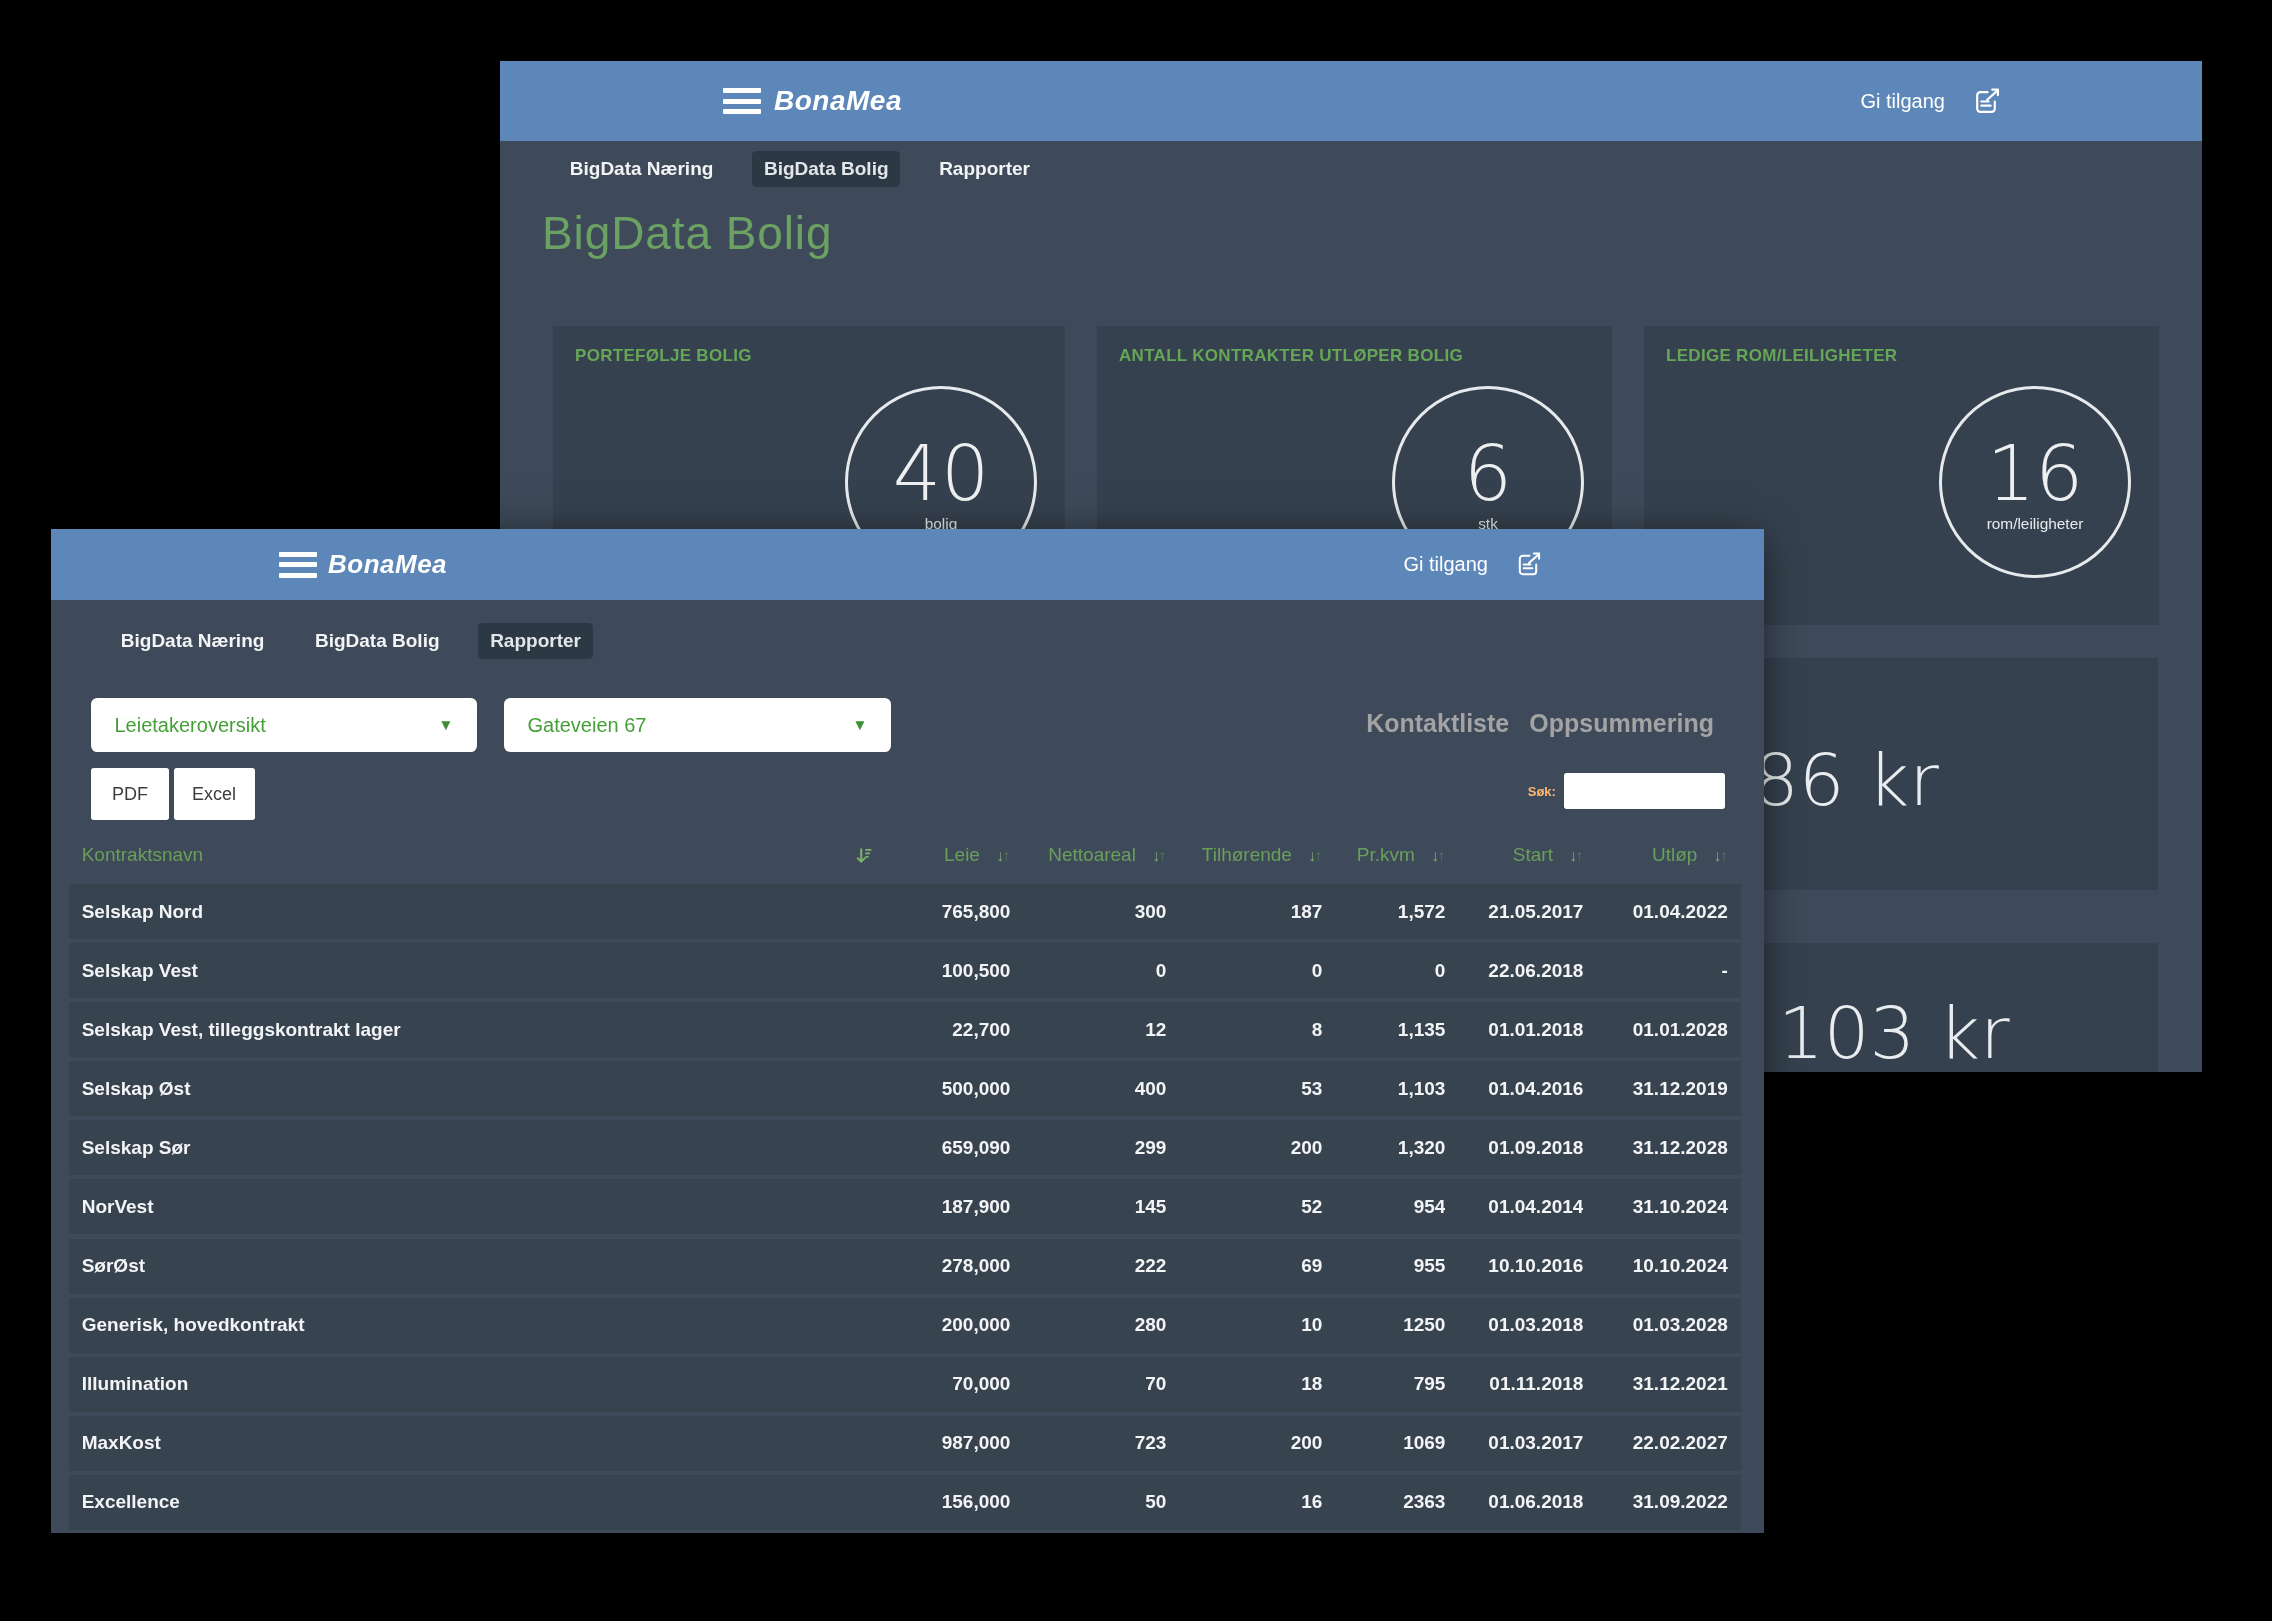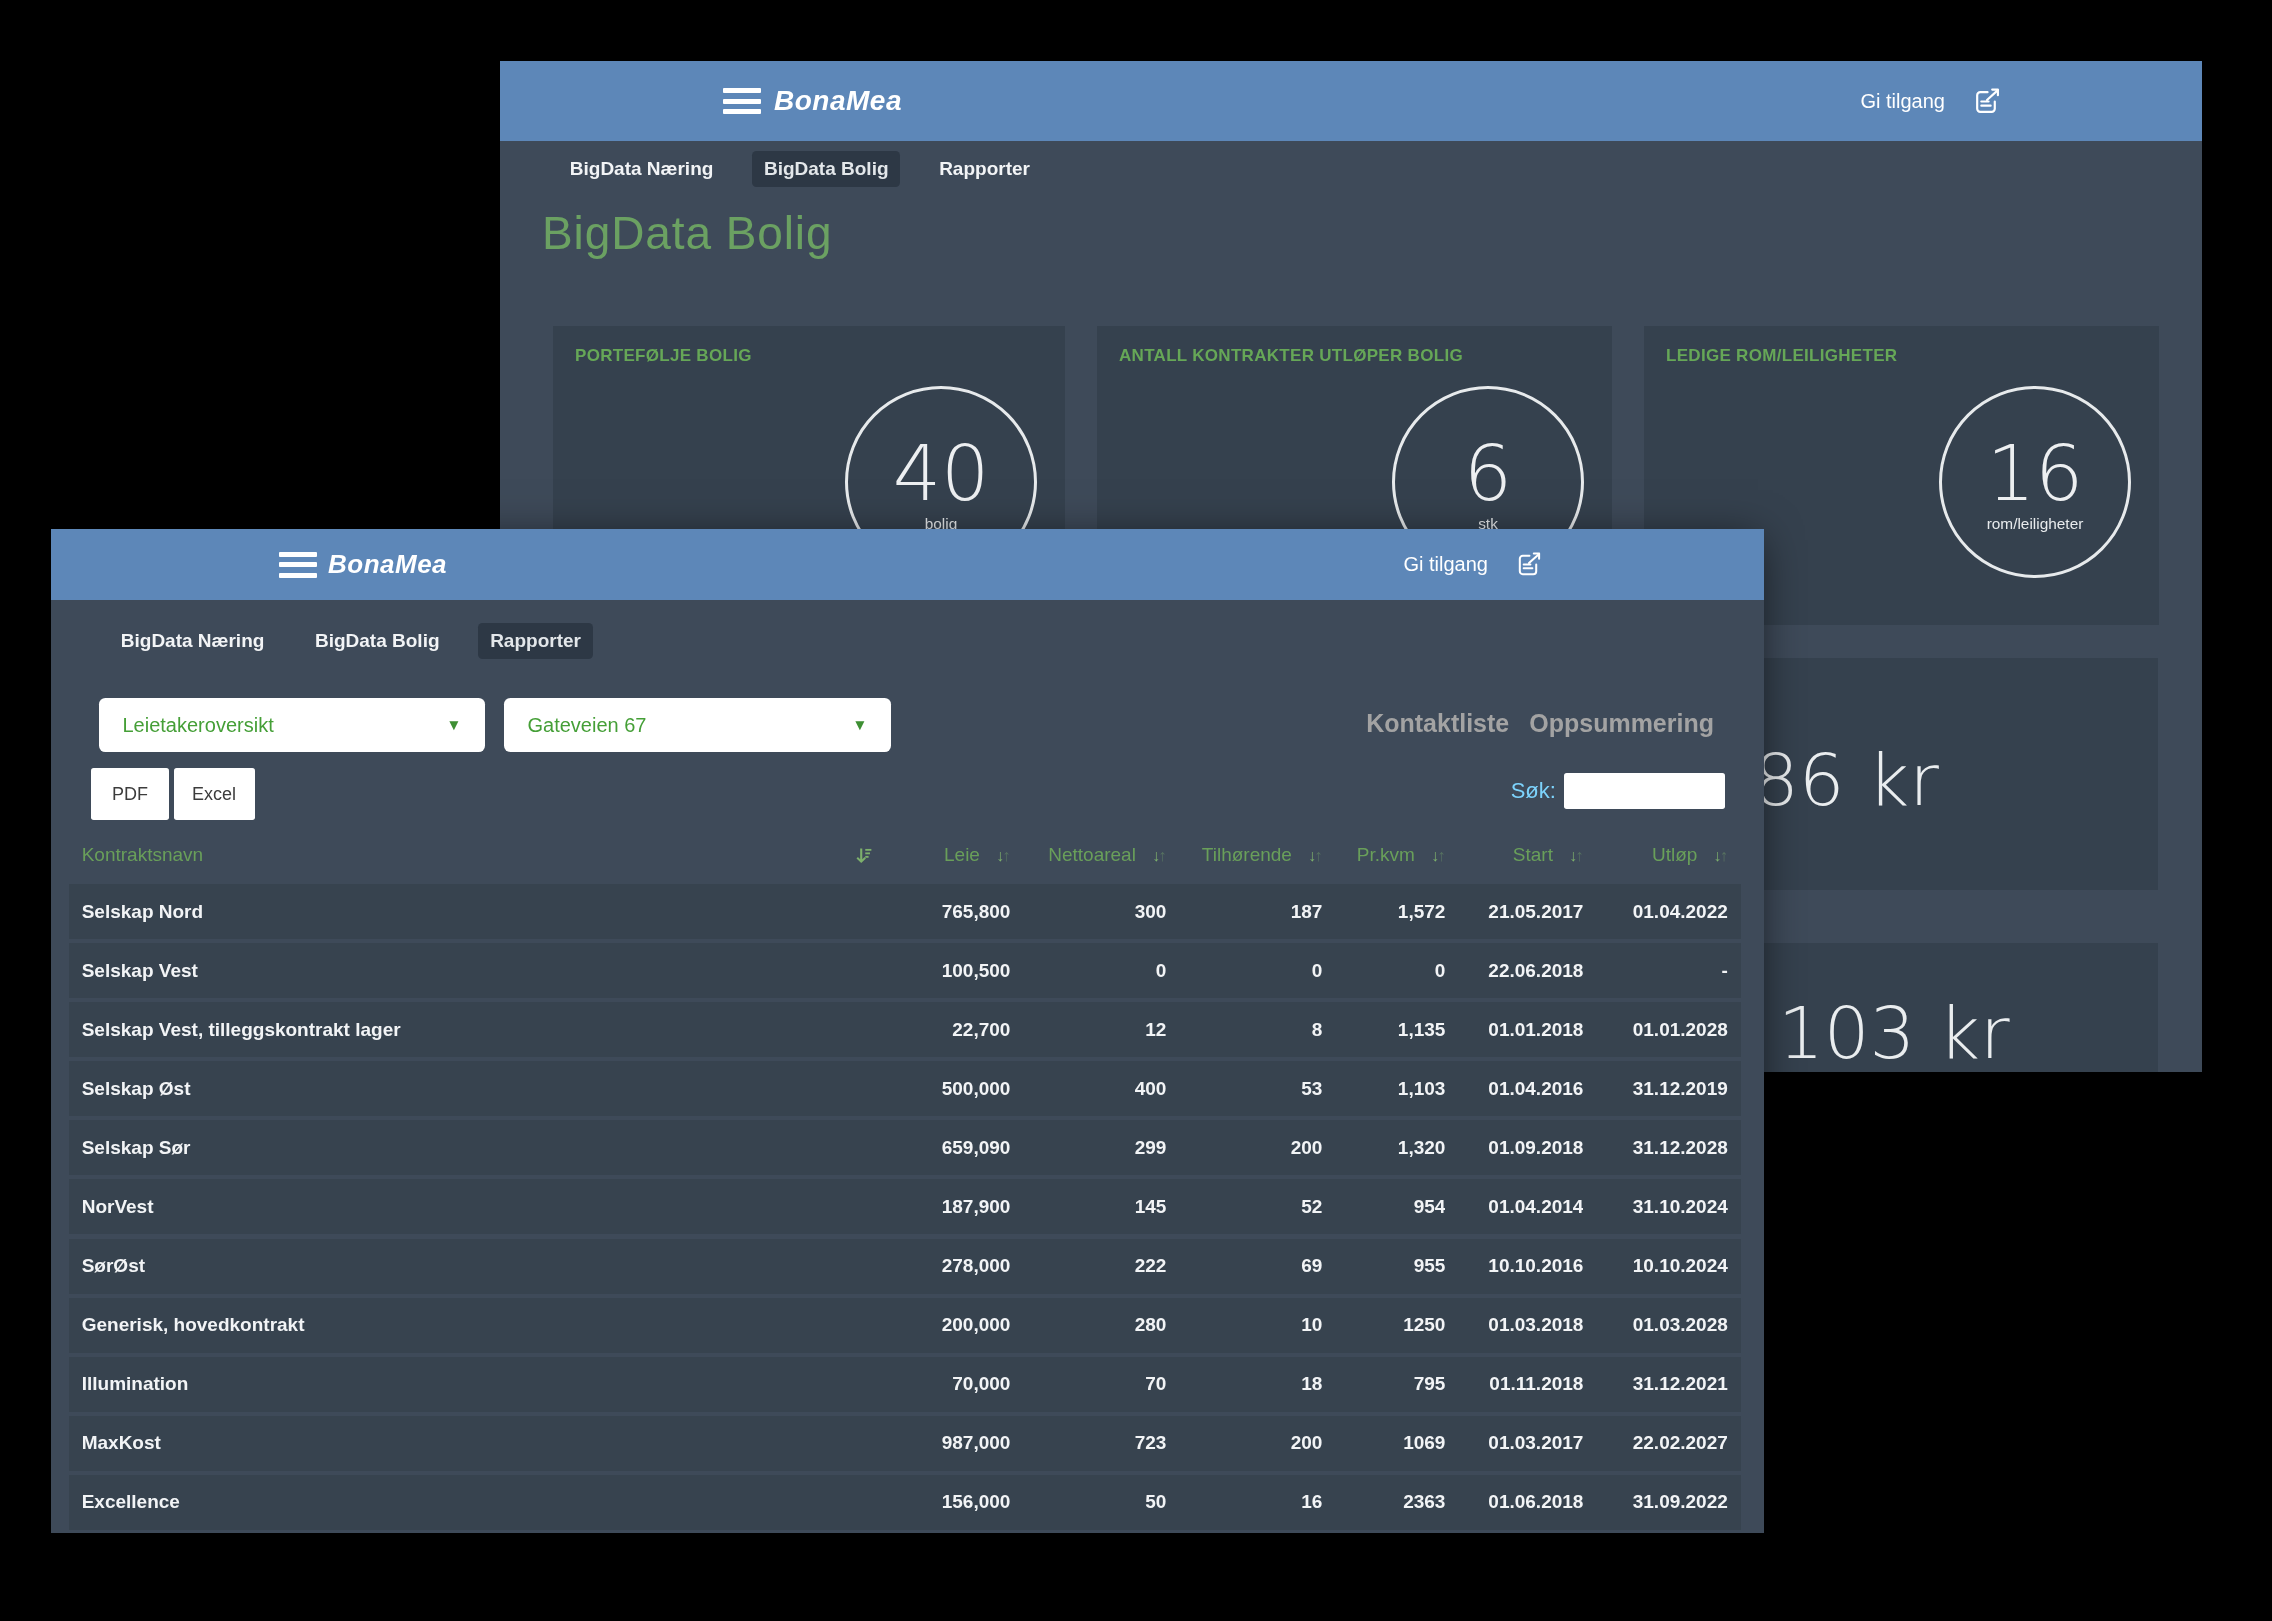--- a/index.html
+++ b/index.html
@@ -53,33 +53,33 @@
   .kr-card.kr2{top:882px;height:194px;}
   .kr-text{position:absolute;font-family:"DejaVu Sans",sans-serif;font-weight:200;font-size:72px;
            color:#eaedef;white-space:nowrap;}
   .kr-text.t1{left:1253px;top:677px;}
   .kr-text.t2{left:1278px;top:930px;}
 
   
   .dropdown{position:absolute;top:169px;height:54px;background:#fff;border-radius:6.3px;
             display:flex;align-items:center;justify-content:space-between;padding:0 23.5px;
             box-sizing:border-box;cursor:pointer;}
-  .dropdown.dd1{left:40px;width:386px;margin-left:8px;}
+  .dropdown.dd1{left:40px;width:386px;}
   .dropdown.dd2{left:453px;width:387px;}
   .dropdown .dd-value{color:#459f37;font-size:20px;}
   .dropdown .dd-arrow{color:#3e8f33;font-size:15.4px;}
   .links{position:absolute;top:180px;right:50px;display:flex;gap:20px;}
   .links span{color:#a3a3a3;font-size:25px;font-weight:bold;cursor:pointer;}
   .btn-row{position:absolute;left:40px;top:239px;display:flex;gap:4.5px;}
   .btn{height:52px;background:#fff;border:none;border-radius:2.7px;color:#3c3c3c;font-size:18px;
        font-family:inherit;cursor:pointer;}
   .btn.pdf{width:78px;}
   .btn.excel{width:81px;}
   .search{position:absolute;top:244px;right:39px;display:flex;align-items:center;gap:8.1px;}
-  .search label{color:#7dd3fc;font-size:22px;font-weight:normal;}
+  .search label{color:#fdba74;font-size:13px;font-weight:bold;}
   .search input{width:161px;height:36px;background:#fff;border:none;border-radius:2.7px;
                 font-size:18px;padding:0 7.2px;box-sizing:border-box;}
 
   
   .thead,.trow{display:grid;grid-template-columns:1fr 136px 156px 156px 123px 138px 158px;
                align-items:center;}
   .thead{position:absolute;left:18px;right:22.6px;top:308px;height:36px;color:#699f5a;font-size:19px;}
   .thead .hc{display:flex;align-items:center;justify-content:flex-end;gap:16px;white-space:nowrap;}
   .thead .hc.name{justify-content:space-between;padding-left:12.7px;}
   .thead .hc.last{padding-right:13.6px;}

